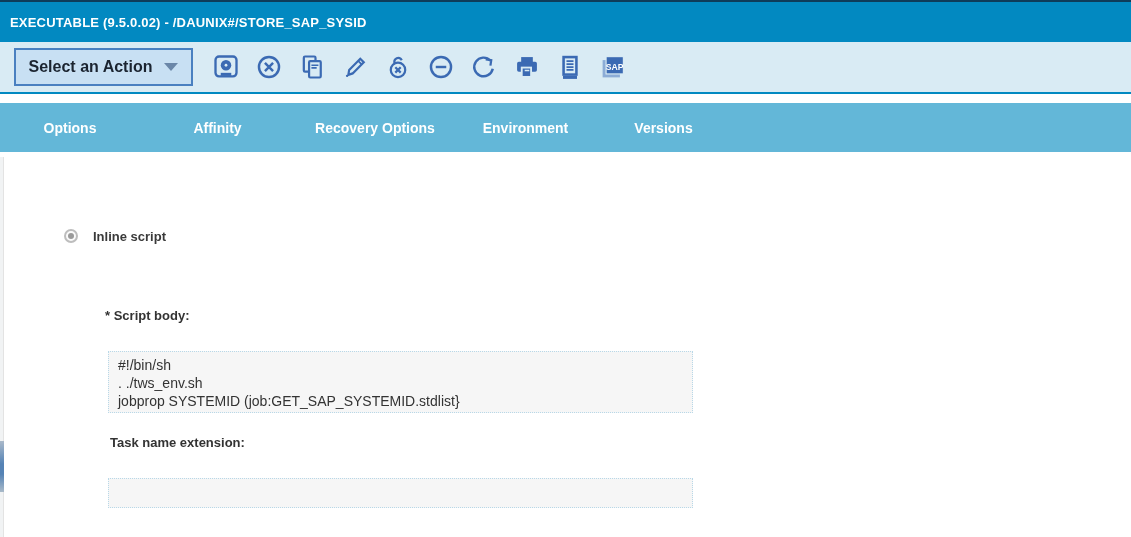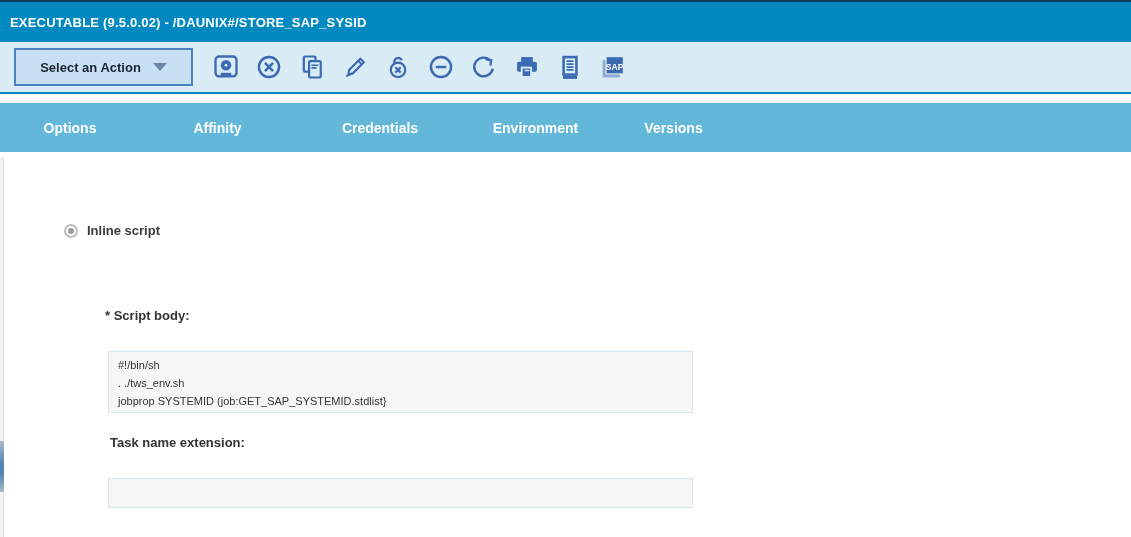--- a/index.html
+++ b/index.html
@@ -41,21 +41,21 @@
     height: 38px;
     background: #c8e0f3;
     border: 2px solid #4a80c0;
     display: flex;
     align-items: center;
     justify-content: center;
     gap: 12px;
     cursor: pointer;
   }
   .action-btn .action-label {
-    font-size: 13px;
+    font-size: 16px;
     font-weight: bold;
     color: #1b2430;
   }
   .action-btn .caret {
     width: 0; height: 0;
     border-left: 7px solid transparent;
     border-right: 7px solid transparent;
     border-top: 8px solid #6b87a8;
   }
   .icon-row {
@@ -120,24 +120,24 @@
   }
   .left-scrollbar .thumb {
     position: absolute;
     left: 0; top: 284px;
     width: 4px; height: 51px;
     background: linear-gradient(#aab9ca, #5583b5 45%, #5583b5 65%, #a9bac9);
   }
 
   .radio-row {
     position: absolute;
-    left: 64px; top: 71px;
-    display: flex;
-    align-items: flex-end;
-    gap: 9px;
+    left: 64px; top: 77px;
+    display: flex;
+    align-items: flex-start;
+    gap: 15px;
     cursor: pointer;
   }
   .radio {
     width: 14px; height: 14px;
     border: 2px solid #bdbdbd;
     border-radius: 50%;
     background: #fafafa;
     position: relative;
   }
   .radio.selected::after {
@@ -168,21 +168,21 @@
     left: 108px;
     width: 585px;
     background: #f6f6f6;
     border: 1px dotted #b8d8e8;
   }
   .script-box {
     top: 199px;
     height: 62px;
     padding: 4px 9px;
     font-family: "Liberation Sans", sans-serif;
-    font-size: 11px;
+    font-size: 14px;
     line-height: 18px;
     color: #333333;
     white-space: pre-wrap;
     overflow: hidden;
   }
   .file-ext-input {
     top: 326px;
     height: 30px;
     font-family: "Liberation Sans", sans-serif;
     font-size: 13px;
@@ -309,22 +309,22 @@
 </div>
 
 <div class="tabbar-gap"></div>
 <div class="tabbar">
   <div class="tab" style="width:140px">
     <span class="tab-label">Options</span>
   </div>
   <div class="tab" style="width:155px">
     <span class="tab-label">Affinity</span>
   </div>
-  <div class="tab" style="width:170px">
-    <span class="tab-label">Credentials</span>
+  <div class="tab" style="width:160px">
+    <span class="tab-label">Recovery Options</span>
   </div>
   <div class="tab" style="width:141px">
     <span class="tab-label">Environment</span>
   </div>
   <div class="tab" style="width:135px">
     <span class="tab-label">Versions</span>
   </div>
 </div>
 
 <div class="content">

